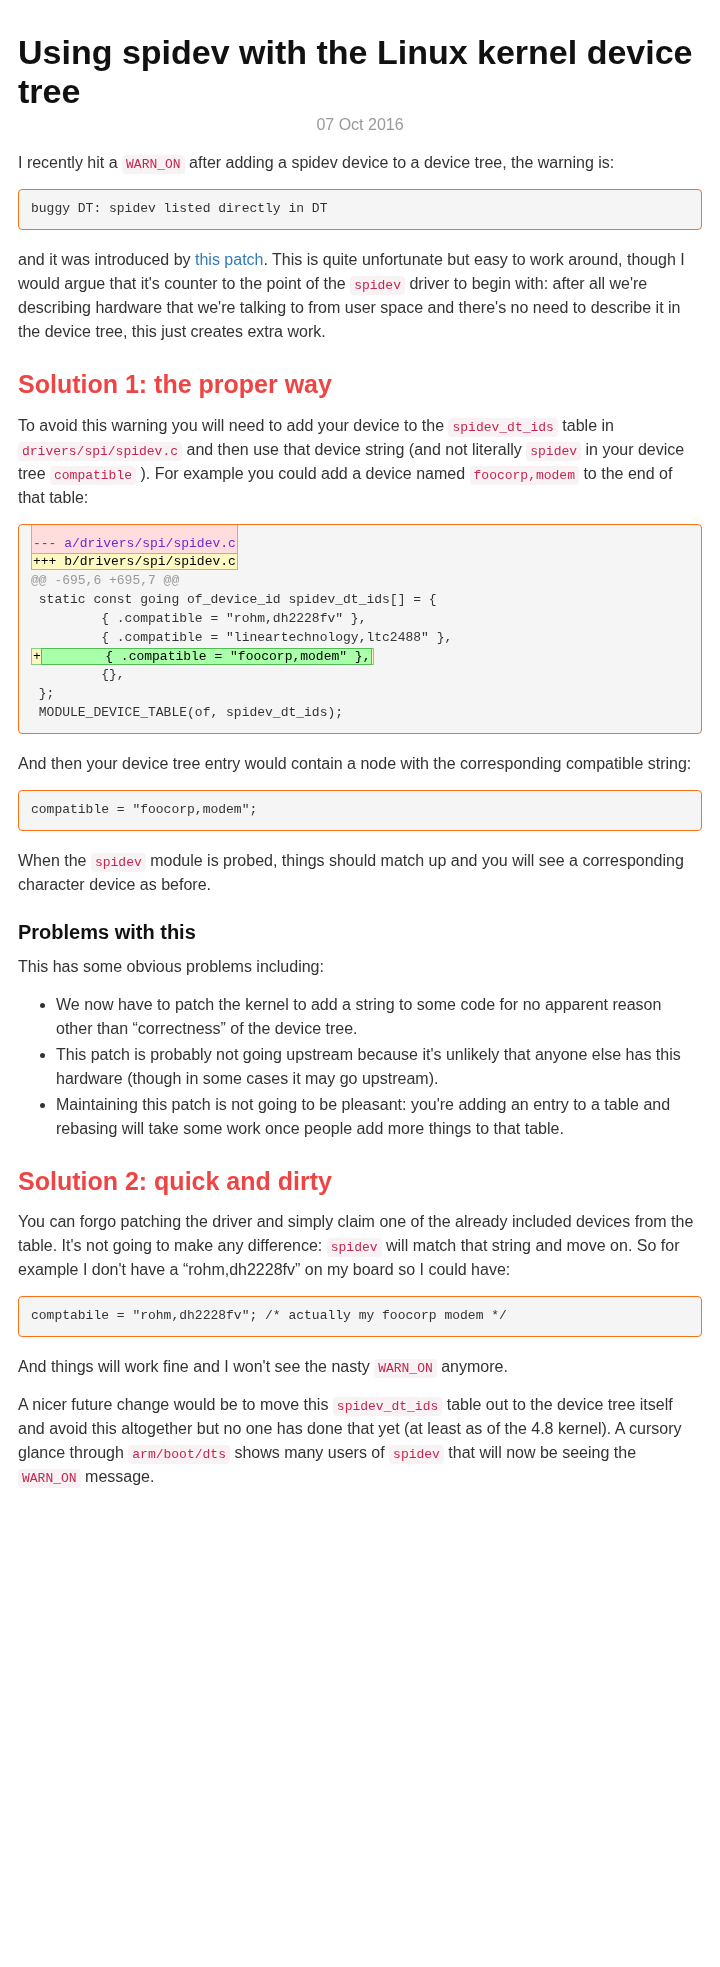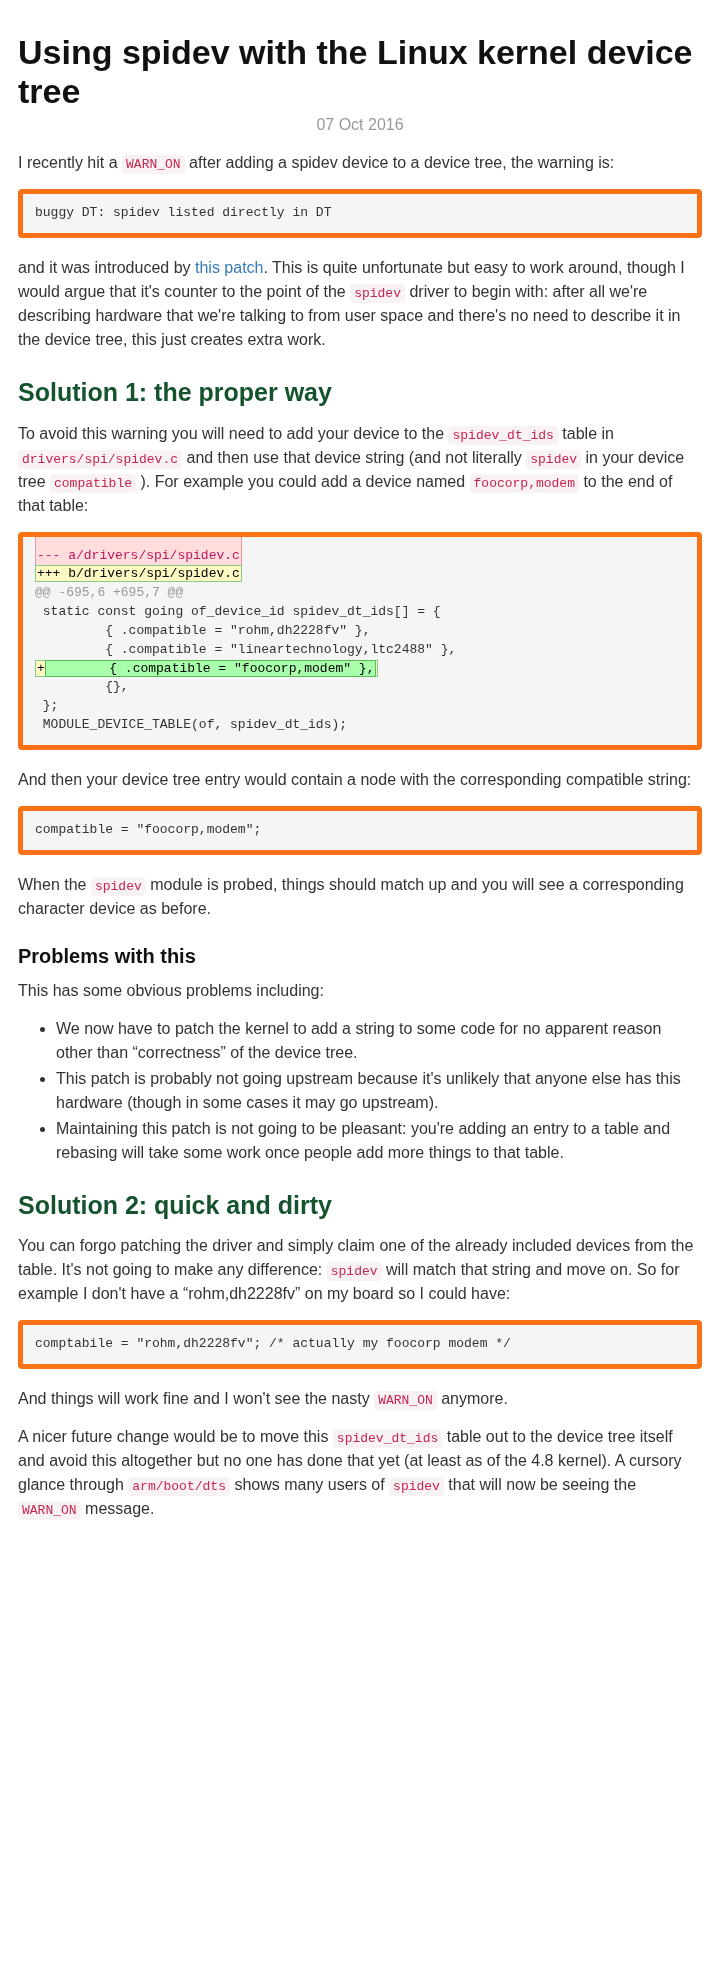--- a/index.html
+++ b/index.html
@@ -37,43 +37,43 @@
   }
   a { color: #337ab7; text-decoration: none; }
   pre.codeblock {
     font-family: Consolas, "Liberation Mono", Menlo, Courier, monospace;
     font-size: 13px;
     line-height: 1.45;
     background: #f5f5f5;
     color: #333;
     padding: 10px 12px;
     border-radius: 4px;
-    border: 5px solid #f97316;
+    border: 1px solid #f97316;
     overflow-x: auto;
     margin: 0 0 18px 0;
     white-space: pre;
   }
   h2 {
     font-size: 25px;
     font-weight: 700;
     margin: 22px 0 10px 0;
-    color: #14532d;
+    color: #ef4444;
   }
   h3 {
     font-size: 20px;
     font-weight: 700;
     margin: 20px 0 8px 0;
     color: #111;
   }
   ul {
     margin: 0 0 14px 0;
     padding-left: 38px;
   }
   li { margin-bottom: 2px; }
-  .gd { background: #fdd; color:#be185d; border:1px solid #e99; padding:12px 1px;}
+  .gd { background: #fdd; color:#6d28d9; border:1px solid #e99; padding:12px 1px;}
   .gi { background: #fef9c3; color:#000; border:1px solid #8c8; padding:0 1px;margin-top:24px;}
   .gi-strong { background:#afa; color:#000; border:1px solid #5b5; padding:0 1px;}
   .gu { color:#999; }
 </style>
 </head>
 <body>
 
 <h1>Using spidev with the Linux kernel device tree</h1>
 <div class="date">07 Oct 2016</div>
 

